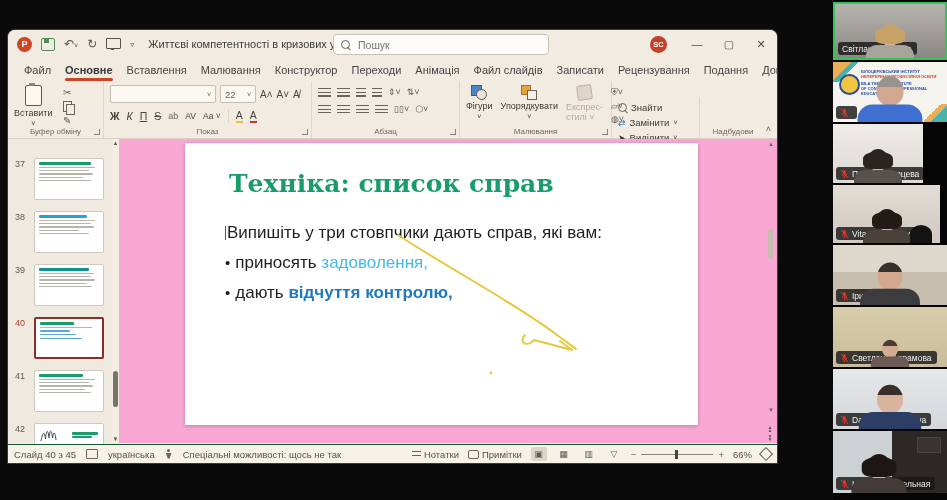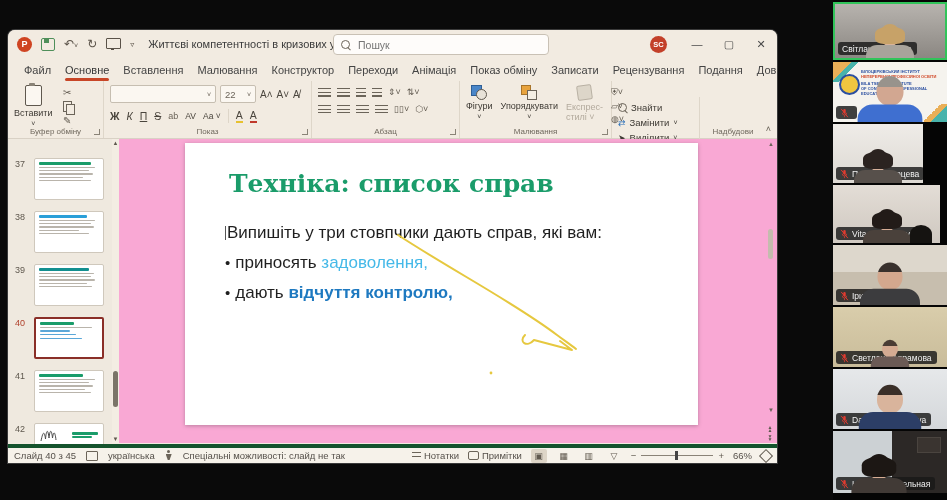--- a/index.html
+++ b/index.html
@@ -26,21 +26,21 @@
   .mag{width:7px;height:7px;border:1.4px solid #6b6459;border-radius:50%;position:relative;flex:0 0 auto;}
   .mag::after{content:"";position:absolute;left:6px;top:6px;width:4px;height:1.4px;background:#6b6459;transform:rotate(45deg);transform-origin:0 0;}
   .tb-right{position:absolute;right:0;top:0;height:28px;display:flex;align-items:center;}
   .avatar{width:17px;height:17px;border-radius:50%;background:#c3402a;color:#fff;font-size:7.5px;font-weight:bold;
           display:flex;align-items:center;justify-content:center;margin-right:14px;}
   .winbtn{width:32px;height:28px;display:flex;align-items:center;justify-content:center;font-size:11px;color:#4a4a4a;}
 
   
   .tabs{position:absolute;left:0;top:28px;width:100%;height:23px;display:flex;align-items:center;padding-left:9px;box-sizing:border-box;}
   .tab{font-size:11px;color:#444;padding:3px 7px;white-space:nowrap;}
-  .tab.active{font-weight:normal;color:#383838;position:relative;}
+  .tab.active{font-weight:bold;color:#383838;position:relative;}
   .tab.active::after{content:"";position:absolute;left:7px;right:7px;bottom:-2px;height:2.5px;background:#c84627;border-radius:2px;}
 
   
   .ribbon{position:absolute;left:0;top:51px;width:100%;height:57px;background:#f2ebe1;border-bottom:1px solid #d9d1c5;display:flex;}
   .rgroup{position:relative;height:100%;flex:0 0 auto;border-right:1px solid #ded6c9;box-sizing:border-box;padding:4px 6px 0 6px;}
   .rg-label{position:absolute;left:0;right:0;bottom:2px;text-align:center;font-size:8px;color:#6f685d;white-space:nowrap;}
   .dlg{position:absolute;right:3px;bottom:3px;width:5px;height:5px;border-right:1px solid #8a8377;border-bottom:1px solid #8a8377;}
   .bigbtn{display:inline-flex;flex-direction:column;align-items:center;font-size:9px;color:#3e3a34;gap:2px;vertical-align:top;}
   .clip{width:15px;height:19px;border:1.3px solid #5f584e;border-radius:2px;background:#fbf7f1;position:relative;}
   .clip::after{content:"";position:absolute;left:3px;top:-3px;width:6px;height:3px;background:#8a8377;border-radius:1px;}
@@ -96,21 +96,21 @@
   .hl3{color:#169fa4;font-weight:bold;}
   .anno{position:absolute;left:0;top:0;pointer-events:none;}
 
   .slide-scroll{position:absolute;right:2px;top:0;width:8px;height:100%;}
   .ss-arrow{position:absolute;left:0;width:8px;text-align:center;font-size:6px;color:#6b6459;}
   .ss-thumb{position:absolute;left:1px;width:5px;height:30px;background:#c4bcae;border-radius:3px;top:90px;}
   .nav2{position:absolute;right:0px;bottom:2px;width:10px;display:flex;flex-direction:column;gap:2px;align-items:center;
         font-size:5px;line-height:3.2px;color:#5f584e;}
 
   
-  .statusbar{position:absolute;left:0;bottom:0;width:100%;height:19px;background:#f6f2ea;border-top:4px solid #14532d;
+  .statusbar{position:absolute;left:0;bottom:0;width:100%;height:19px;background:#f6f2ea;border-top:1px solid #14532d;
              display:flex;align-items:center;font-size:9.5px;color:#55504a;padding:0 6px;box-sizing:border-box;gap:10px;}
   .sb-right{margin-left:auto;display:flex;align-items:center;gap:9px;}
   .disp-ico{width:10px;height:8px;border:1px solid #6b6459;border-radius:1px;}
   .acc-ico{position:relative;width:8px;height:11px;display:inline-block;}
   .acc-ico::before{content:"";position:absolute;left:2.5px;top:0;width:3px;height:3px;border-radius:50%;background:#6b6459;}
   .acc-ico::after{content:"";position:absolute;left:1px;top:4px;width:6px;height:6px;background:#6b6459;clip-path:polygon(0 0,100% 0,65% 100%,35% 100%);}
   .view-ico{width:16px;height:14px;display:flex;align-items:center;justify-content:center;font-size:9px;color:#5f584e;border-radius:2px;}
   .view-ico.on{background:#ddd5c7;}
   .zoomline{display:flex;align-items:center;gap:5px;color:#5f584e;}
   .ztrack{width:72px;height:1px;background:#8a8377;position:relative;}
@@ -173,21 +173,21 @@
     </div>
 
     <div class="tabs">
       <div class="tab">Файл</div>
       <div class="tab active">Основне</div>
       <div class="tab">Вставлення</div>
       <div class="tab">Малювання</div>
       <div class="tab">Конструктор</div>
       <div class="tab">Переходи</div>
       <div class="tab">Анімація</div>
-      <div class="tab">Показ обміну</div>
+      <div class="tab">Файл слайдів</div>
       <div class="tab">Записати</div>
       <div class="tab">Рецензування</div>
       <div class="tab">Подання</div>
       <div class="tab">Довідка</div>
 
     </div>
 
     <div class="ribbon">
 
       <div class="rgroup" style="width:96px;">
@@ -396,21 +396,21 @@
           <span>▼<br>▼</span>
         </div>
       </div>
     </div>
 
     <div class="statusbar">
       <span>Слайд 40 з 45</span>
       <span class="disp-ico"></span>
       <span>українська</span>
       <span class="acc-ico"></span>
-      <span>Спеціальні можливості: слайд не так</span>
+      <span>Спеціальні можливості: щось не так</span>
       <div class="sb-right">
         <span style="display:flex;align-items:center;gap:3px;">
             <span class="li" style="width:9px;height:7px;"></span>
             <span>Нотатки</span>
           </span>
         <span style="display:flex;align-items:center;gap:3px;">
             <span style="width:9px;height:7px;border:1px solid #6b6459;border-radius:2px;"></span>
             <span>Примітки</span>
           </span>
         <span class="view-ico on">▣</span>

